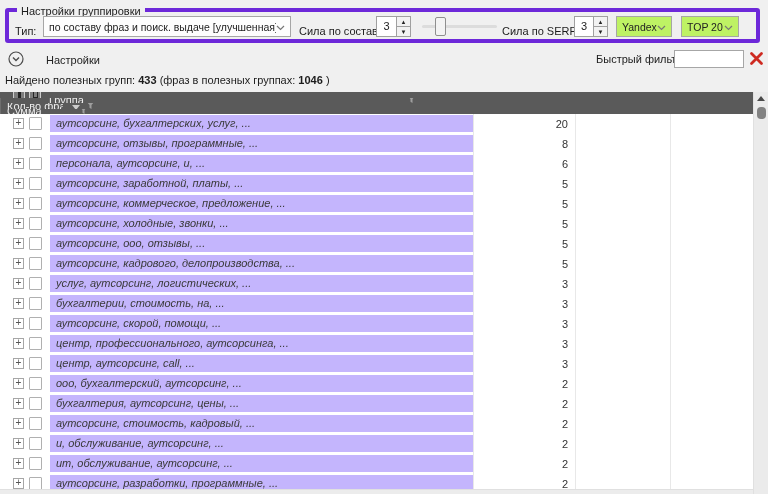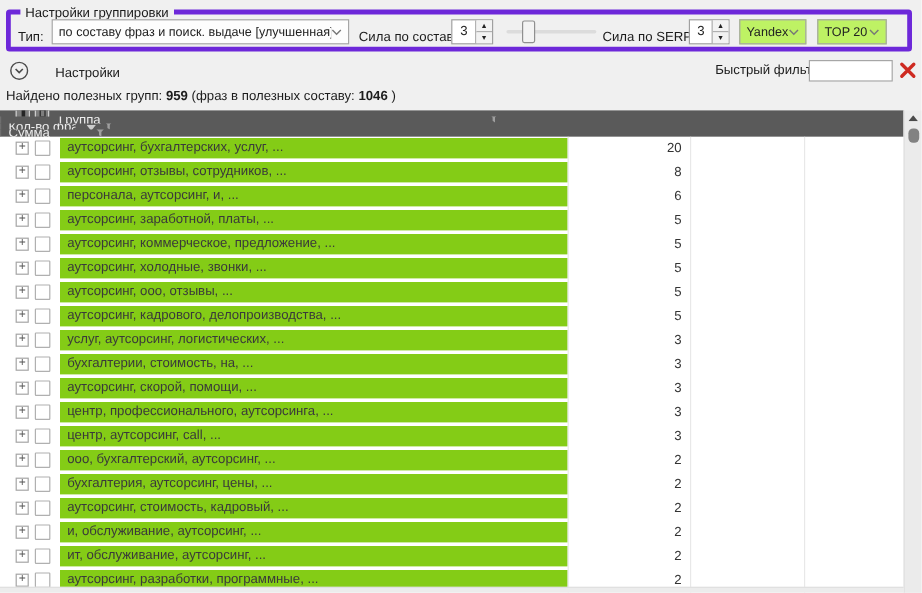--- a/index.html
+++ b/index.html
@@ -56,22 +56,22 @@
   .hicon .bar { width:3px; height:7px; background:#242424; }
   .hicon .rect { width:5px; height:7px; border:1px solid #242424; box-sizing:border-box; }
   .grid-body { position:absolute; left:0; top:114px; width:753px; height:380px; background:#fff; overflow:hidden; }
   .vline { position:absolute; top:114px; bottom:0; width:1px; background:#e8e8e8; }
   .row { height:20px; position:relative; }
   .row .plus { position:absolute; left:13px; top:4px; width:11px; height:11px; box-sizing:border-box;
     border:1px solid #a6a6a6; background:#fff; color:#555; font-size:10px; line-height:8px; text-align:center; }
   .row .cb { position:absolute; left:29px; top:3px; width:13px; height:13px; box-sizing:border-box;
     border:1px solid #b0b0b0; background:#fff; border-radius:1px; }
   .row .grp { position:absolute; left:50px; top:1px; width:423px; height:17px; box-sizing:border-box;
-    background:#84cc16; line-height:17px; padding-left:6px; color:#3a3a3a;
-    overflow:hidden; white-space:nowrap; }
+    background:#c4b5fd; line-height:17px; padding-left:6px; color:#3a3a3a;
+    overflow:hidden; white-space:nowrap;font-style:italic; }
   .row .cnt { position:absolute; left:473px; top:0; width:102px; height:20px; box-sizing:border-box;
     line-height:20px; text-align:right; padding-right:7px; color:#333; }
   
   .vscroll { position:absolute; left:753px; top:92px; width:15px; bottom:0; background:#ebebeb; border-left:1px solid #e0e0e0; box-sizing:border-box; }
   .vscroll .up { height:13px; display:flex; align-items:center; justify-content:center; }
   .vscroll .thumb { position:absolute; left:3px; top:15px; width:9px; height:12px; background:#828282; border-radius:4px; }
   .hscroll { position:absolute; left:0; top:489px; width:753px; height:5px; background:#ececec; border-top:1px solid #e0e0e0; box-sizing:border-box; }
 </style>
 </head>
 <body>
@@ -146,21 +146,21 @@
 
 <span class="qf-label">Быстрый фильтр:</span>
 <input class="qf-input" value="" style="">
 <span class="qf-clear">
   <svg width="15" height="15">
       <path d="M2.5 2.5 L12.5 12.5 M12.5 2.5 L2.5 12.5" stroke="#ce2a21" stroke-width="2.8" stroke-linecap="round"></path>
     </svg>
 </span>
 
 <div class="status">
-  <span>Найдено полезных групп: </span><b>959</b><span> (фраз в полезных составу: </span><b>1046</b><span> )</span>
+  <span>Найдено полезных групп: </span><b>433</b><span> (фраз в полезных группах: </span><b>1046</b><span> )</span>
 </div>
 
 <div class="grid-header">
   <div class="hc c0">
     <span class="hicon">
         <span class="bar"></span>
       </span>
     <span class="hicon">
         <span class="rect"></span>
       </span>
@@ -207,21 +207,21 @@
   <div class="row">
     <span class="plus">+</span>
     <span class="cb"></span>
     <span class="grp">аутсорсинг, бухгалтерских, услуг, ...</span>
     <span class="cnt">20</span>
   </div>
 
   <div class="row">
     <span class="plus">+</span>
     <span class="cb"></span>
-    <span class="grp">аутсорсинг, отзывы, сотрудников, ...</span>
+    <span class="grp">аутсорсинг, отзывы, программные, ...</span>
     <span class="cnt">8</span>
   </div>
 
   <div class="row">
     <span class="plus">+</span>
     <span class="cb"></span>
     <span class="grp">персонала, аутсорсинг, и, ...</span>
     <span class="cnt">6</span>
   </div>
 

